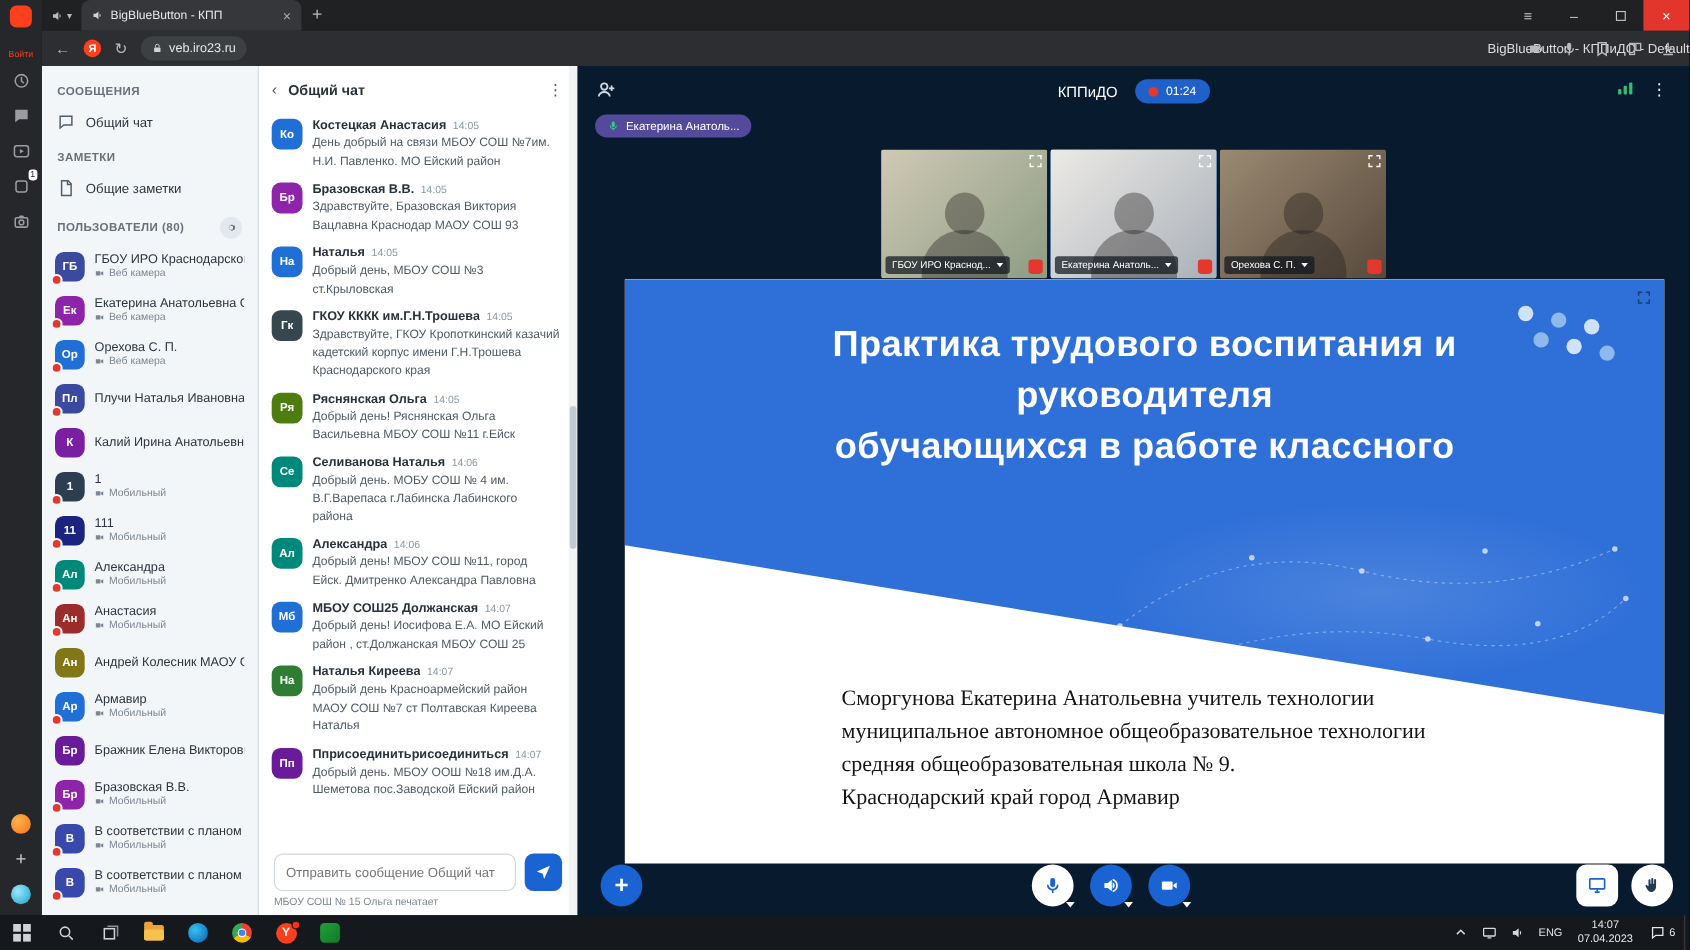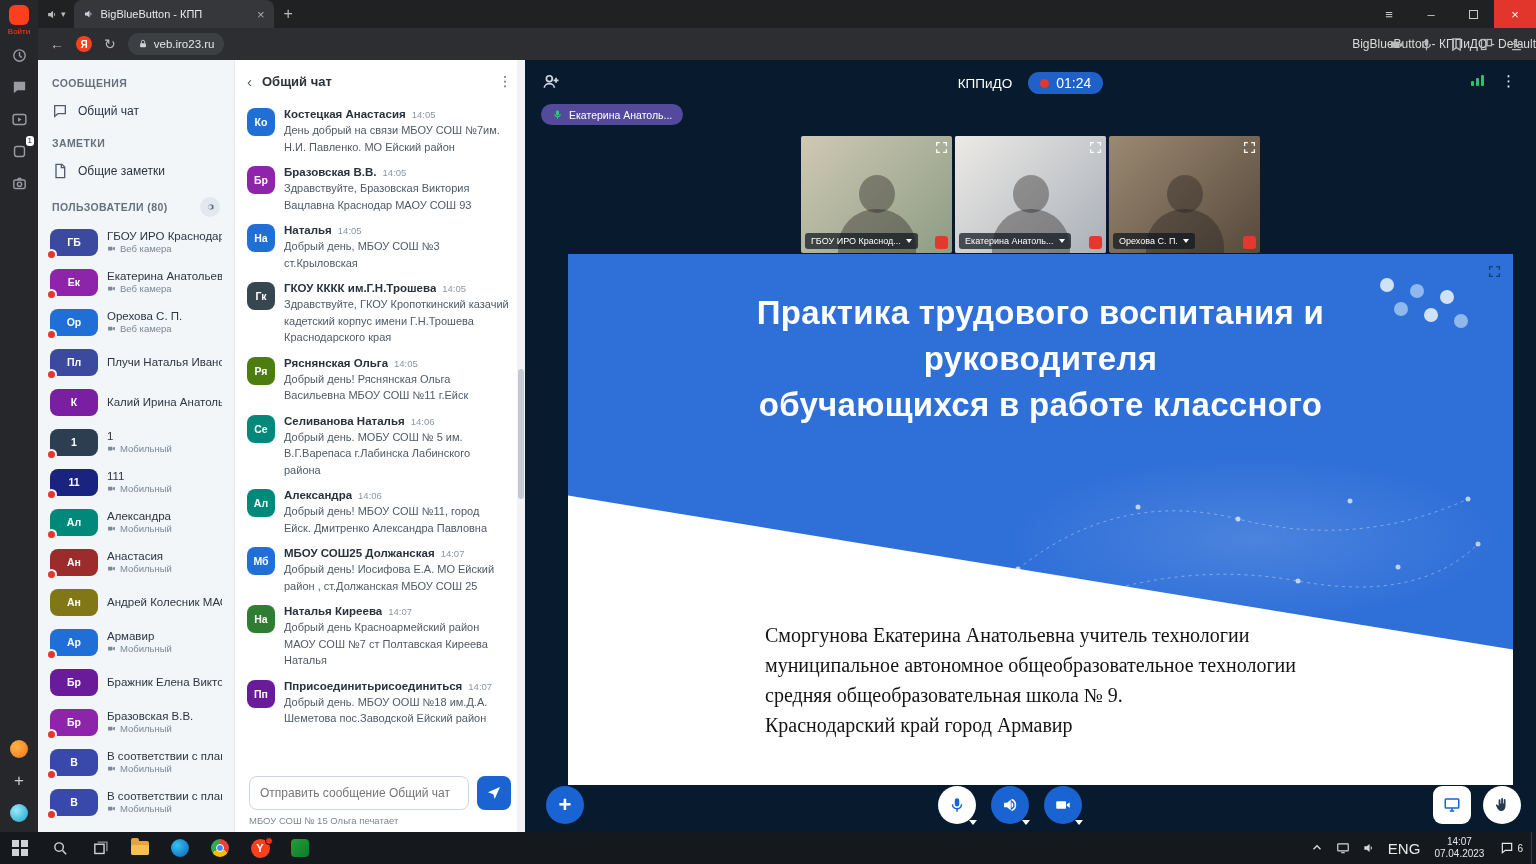--- a/index.html
+++ b/index.html
@@ -3,21 +3,21 @@
 <meta charset="utf-8">
 <style>
 *{margin:0;padding:0;box-sizing:border-box}
 html,body{width:1536px;height:864px;overflow:hidden;background:#000;font-family:"Liberation Sans",sans-serif}
 #root{position:relative;width:1536px;height:864px;background:#081a2e}
 
 
 .yside{position:absolute;left:0;top:0;width:38px;height:832px;background:#26272b;display:flex;flex-direction:column;align-items:center;z-index:5}
 .yside-login{margin-top:5px;text-align:center;cursor:pointer}
 .login-ava{width:20px;height:20px;border-radius:6px;background:#fc3f1d;margin:0 auto}
-.login-txt{font-size:8px;color:#fc3f1d;margin-top:2px}
+.login-txt{font-size:8px;color:#fc3f1d;margin-top:20px}
 .yicon{width:26px;height:26px;margin:6px 0;color:#9a9ca1;display:flex;align-items:center;justify-content:center;position:relative;cursor:pointer}
 .yicon svg{width:17px;height:17px}
 .ybadge{position:absolute;top:-2px;right:-2px;background:#fff;color:#222;font-size:8px;border-radius:3px;padding:0 2px;line-height:10px}
 .yspacer{flex:1}
 .games-dot{width:18px;height:18px;border-radius:50%;background:radial-gradient(circle at 35% 35%,#ffb347,#f4731c)}
 .alice-dot{width:18px;height:18px;border-radius:50%;background:radial-gradient(circle at 35% 35%,#9be7ff,#18a3c4)}
 .plus-glyph{font-size:17px;color:#c9cbcf}
 
 
 .tabbar{position:absolute;left:38px;top:0;width:1498px;height:28px;background:#1f2123;display:flex;align-items:center}
@@ -47,21 +47,21 @@
 .content{position:absolute;left:38px;top:60px;width:1498px;height:772px;display:flex}
 
 
 .bbb-nav{width:197px;background:#f3f6f9;padding-top:8px;overflow:hidden;flex:none;border-right:1px solid #e3e8ee}
 .sec-h{font-size:10.5px;color:#67717c;font-weight:bold;letter-spacing:.4px;padding:9px 14px 5px;display:flex;align-items:center;justify-content:space-between}
 .gear-btn{width:20px;height:20px;border-radius:50%;background:#e2e8ee;display:flex;align-items:center;justify-content:center;color:#5a6672;cursor:pointer}
 .gear-btn svg{width:12px;height:12px}
 .nav-item{display:flex;align-items:center;gap:10px;padding:9px 14px;font-size:12px;color:#2c3540;cursor:pointer}
 .nav-item svg{width:16px;height:16px;color:#4f5d6b}
 .user-row{display:flex;align-items:center;gap:9px;padding:6px 12px;cursor:pointer;height:40px}
-.ava{position:relative;width:48px;height:27px;border-radius:8px;color:#fff;font-size:10.5px;font-weight:bold;display:flex;align-items:center;justify-content:center;flex:none}
+.ava{position:relative;width:27px;height:27px;border-radius:8px;color:#fff;font-size:10.5px;font-weight:bold;display:flex;align-items:center;justify-content:center;flex:none}
 .ava-badge{position:absolute;left:-4px;bottom:-4px;width:11px;height:11px;border-radius:50%;background:#e4372e;border:2px solid #f3f6f9}
 .u-meta{min-width:0}
 .u-name{font-size:11.5px;color:#2c3540;white-space:nowrap;overflow:hidden;max-width:145px}
 .u-sub{font-size:9.5px;color:#7c8793;display:flex;gap:4px;align-items:center;margin-top:1px}
 .u-sub svg{width:9px;height:9px}
 
 
 .bbb-chat{width:290px;background:#fff;display:flex;flex-direction:column;position:relative;flex:none}
 .chat-h{height:42px;display:flex;align-items:center;padding:0 12px;gap:10px;flex:none}
 .chat-back{color:#4f5d6b;font-size:15px;cursor:pointer}
@@ -85,21 +85,21 @@
 
 
 .bbb-main{flex:1;background:#081a2e;position:relative;overflow:hidden}
 .main-top{height:46px;display:flex;align-items:center;position:relative;color:#fff}
 .person-btn{position:absolute;left:16px;top:12px;color:#cfd8e2;cursor:pointer}
 .person-btn svg{width:20px;height:20px}
 .room-center{margin:0 auto;display:flex;align-items:center;gap:16px}
 .room-title{font-size:13.5px;color:#fff}
 .rec-pill{display:flex;align-items:center;gap:7px;background:#1f61c9;border-radius:12px;height:22px;padding:0 12px;cursor:pointer}
 .rec-dot{width:9px;height:9px;border-radius:50%;background:#e4372e}
-.rec-time{font-size:14px;color:#fff}
+.rec-time{font-size:11px;color:#fff}
 .conn{position:absolute;right:52px;top:15px;display:flex;align-items:flex-end;gap:2px;cursor:pointer}
 .conn i{display:block;width:3px;background:#2fbf71;border-radius:1px}
 .main-kebab{position:absolute;right:20px;top:12px;color:#e8eef5;font-size:15px;cursor:pointer}
 .talk-pill{position:absolute;left:16px;top:44px;height:21px;background:#544a9b;border-radius:12px;display:flex;align-items:center;gap:6px;padding:0 11px;color:#fff;font-size:10.5px;cursor:pointer}
 .talk-pill svg{width:11px;height:11px;fill:#35d07f}
 
 
 .cam-row{position:absolute;left:0;right:0;top:76px;display:flex;justify-content:center;gap:3px}
 .cam{position:relative;width:151px;height:117px;border-radius:2px;overflow:hidden;background:#222}
 .cam.active{outline:2px solid #4aa0f8;outline-offset:-2px}
@@ -146,21 +146,21 @@
 .folder-front{position:absolute;left:0;right:0;bottom:0;height:10px;background:#f6c14e;border-radius:2px}
 .edge-dot{width:18px;height:18px;border-radius:50%;background:radial-gradient(circle at 35% 35%,#35c1f1,#0a5fb4)}
 .chrome-dot{width:18px;height:18px;border-radius:50%;background:conic-gradient(#ea4335 0 33%,#fbbc05 0 66%,#34a853 0 100%);position:relative}
 .chrome-dot i{position:absolute;left:50%;top:50%;transform:translate(-50%,-50%);width:8px;height:8px;border-radius:50%;background:#4285f4;border:1.5px solid #fff}
 .ya-dot{width:19px;height:19px;border-radius:50%;background:#fc3f1d;color:#fff;font-weight:bold;font-size:11px;display:flex;align-items:center;justify-content:center;position:relative}
 .ya-badge{position:absolute;top:-2px;right:-3px;width:8px;height:8px;border-radius:50%;background:#ff2d1a;border:1.5px solid #15181c}
 .app-dot{width:18px;height:18px;border-radius:4px;background:linear-gradient(135deg,#21a038,#0f7a2a)}
 .tb-right{margin-left:auto;display:flex;align-items:center;height:100%;color:#e8e8e8}
 .tray-ico{width:26px;height:32px;display:flex;align-items:center;justify-content:center;color:#d7dadd;cursor:pointer}
 .tray-ico svg{width:14px;height:14px}
-.tb-lang{font-size:15px;padding:0 6px;cursor:pointer}
+.tb-lang{font-size:10px;padding:0 6px;cursor:pointer}
 .tb-clock{font-size:10px;text-align:center;line-height:1.25;padding:0 8px;cursor:pointer}
 .tb-notif{display:flex;align-items:center;gap:3px;padding:0 8px;cursor:pointer}
 .tb-notif svg{width:14px;height:14px}
 .tb-notif b{font-size:10px;font-weight:normal}
 .show-desk{width:5px;height:32px;border-left:1px solid #3a3f45}
 </style>
 </head>
 <body>
 
 <div id="root">
@@ -561,21 +561,21 @@
       <div class="msg-text">Добрый день! Ряснянская Ольга Васильевна МБОУ СОШ №11 г.Ейск</div>
     </div>
   </div>
   <div class="msg">
     <div class="ava" style="background:#00897b">Се</div>
     <div class="msg-body">
       <div class="msg-head">
         <span class="msg-name">Селиванова Наталья</span>
         <span class="msg-time">14:06</span>
       </div>
-      <div class="msg-text">Добрый день. МОБУ СОШ № 5 им. В.Г.Варепаса г.Лабинска Лабинского района</div>
+      <div class="msg-text">Добрый день. МОБУ СОШ № 4 им. В.Г.Варепаса г.Лабинска Лабинского района</div>
     </div>
   </div>
   <div class="msg">
     <div class="ava" style="background:#00897b">Ал</div>
     <div class="msg-body">
       <div class="msg-head">
         <span class="msg-name">Александра</span>
         <span class="msg-time">14:06</span>
       </div>
       <div class="msg-text">Добрый день! МБОУ СОШ №11, город Ейск. Дмитренко Александра Павловна</div>

